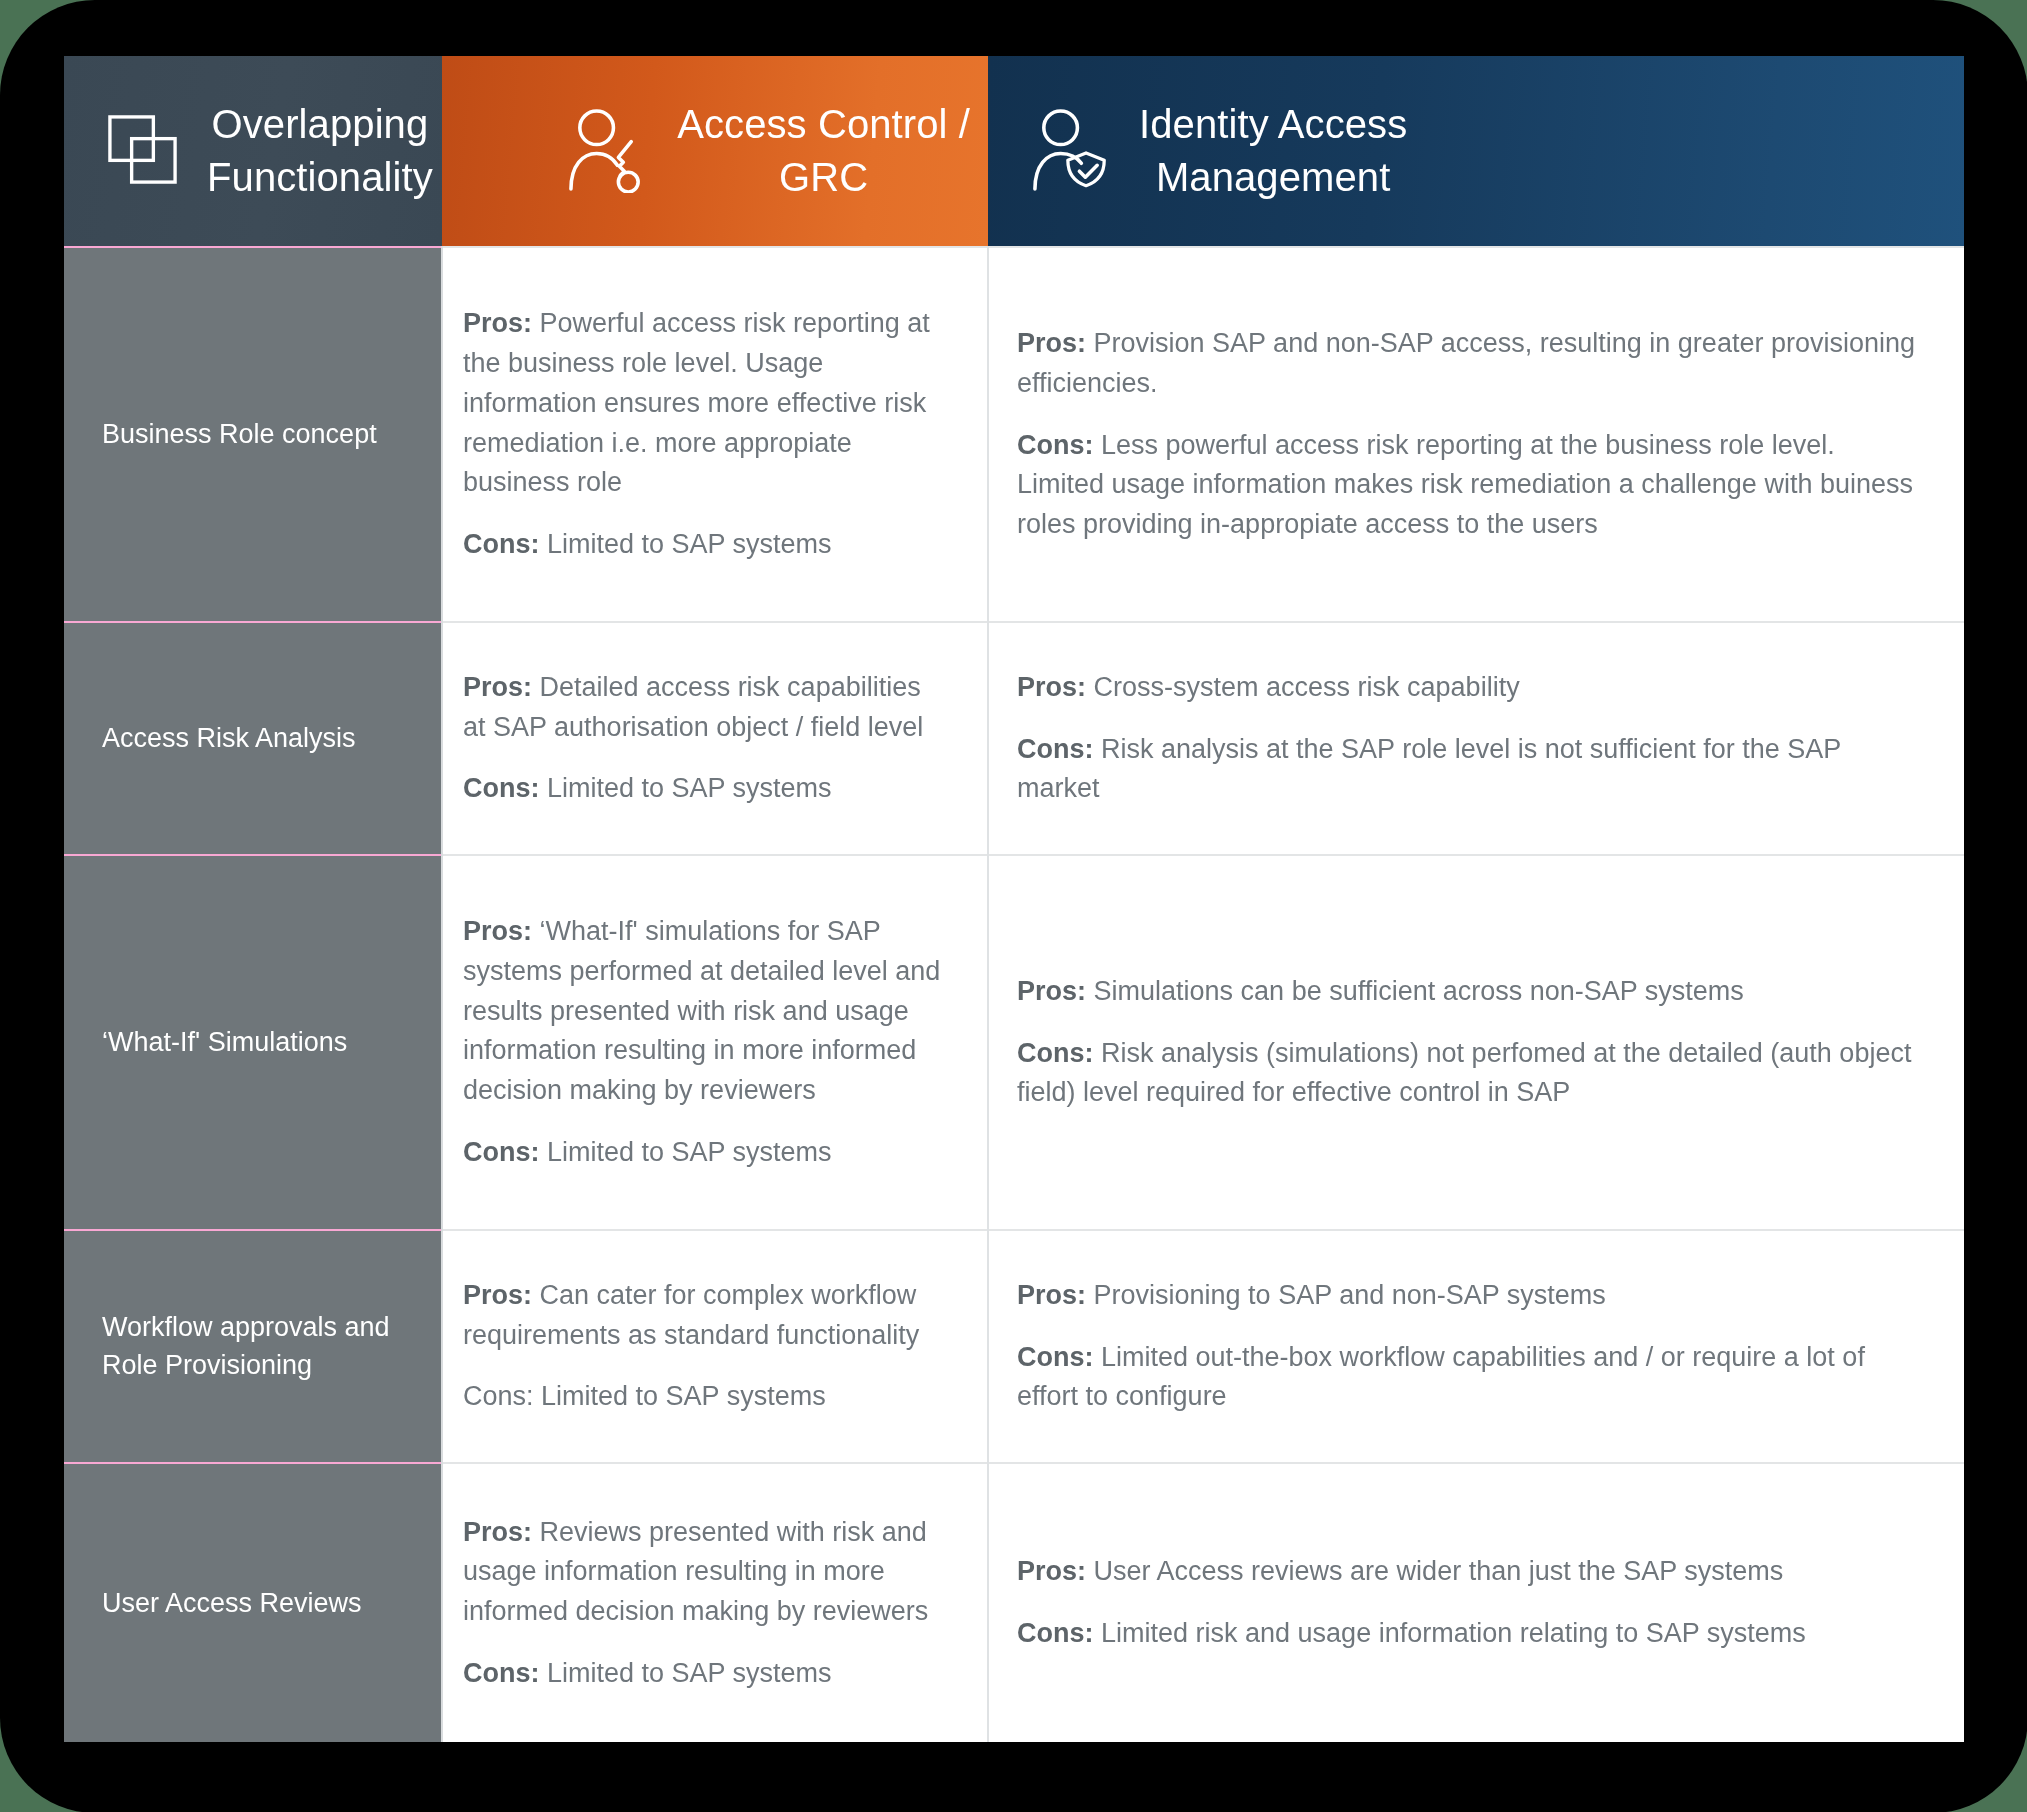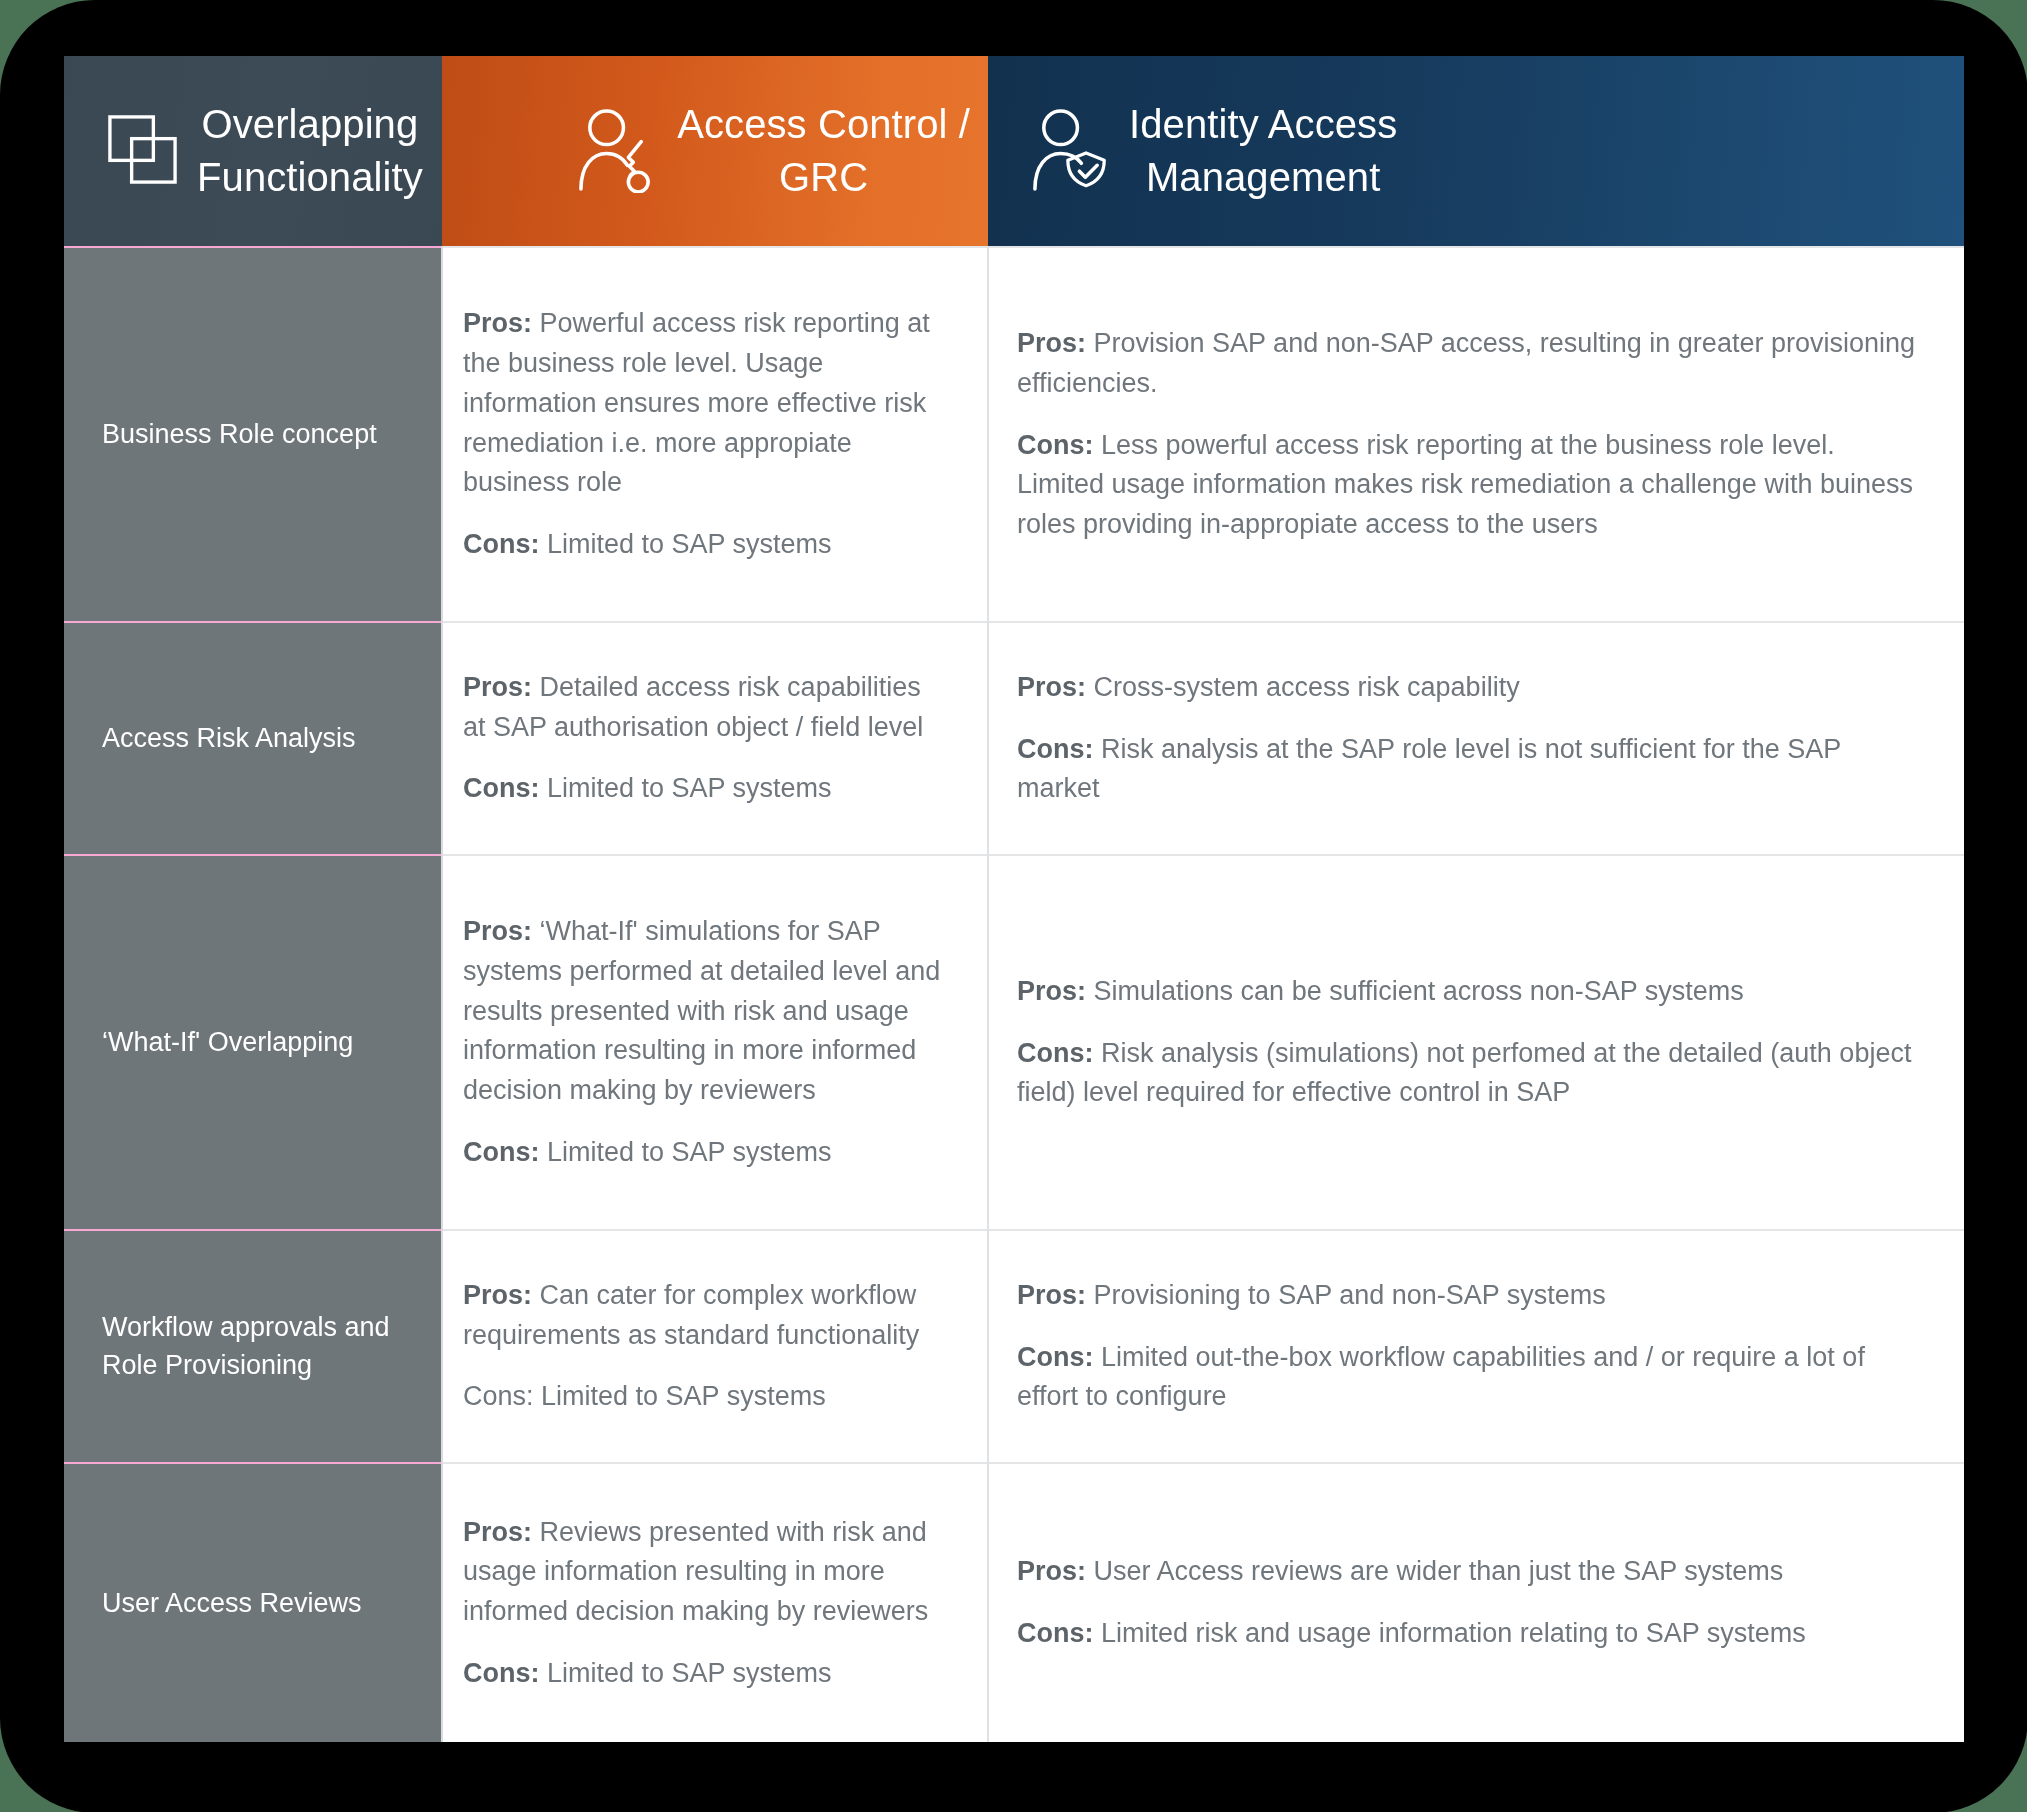--- a/index.html
+++ b/index.html
@@ -36,21 +36,21 @@
   
   .hdr {
     height: 190px;
     padding: 0;
     vertical-align: middle;
     border: 0;
   }
   .hdr-inner {
     display: flex;
     align-items: center;
-    gap: 16px;
+    gap: 26px;
     padding-left: 40px;
     padding-right: 18px;
     height: 190px;
     box-sizing: border-box;
   }
   .hdr-slate { background: linear-gradient(100deg, #3a4854 0%, #3d4b57 55%, #3a4854 100%); }
   .hdr-orange { background: linear-gradient(95deg, #bf4c16 0%, #d2591b 38%, #e36f29 78%, #e7742c 100%); justify-content: flex-end; }
   .hdr-blue   { background: linear-gradient(95deg, #12314f 0%, #163a5c 40%, #1d4a72 80%, #1f517c 100%); }
 
   .hdr-title {
@@ -164,21 +164,21 @@
           <td class="body-cell pad-in">
             <p><b>Pros:</b><span> Detailed access risk capabilities at SAP authorisation object / field level</span></p>
             <p><b>Cons:</b><span> Limited to SAP systems</span></p>
           </td>
           <td class="body-cell last pad-in">
             <p><b>Pros:</b><span> Cross-system access risk capability</span></p>
             <p><b>Cons:</b><span> Risk analysis at the SAP role level is not sufficient for the SAP market</span></p>
           </td>
         </tr>
         <tr>
-          <td class="lbl-cell">‘What-If' Overlapping</td>
+          <td class="lbl-cell">‘What-If' Simulations</td>
           <td class="body-cell">
             <p><b>Pros:</b><span> ‘What-If' simulations for SAP systems performed at detailed level and results presented with risk and usage information resulting in more informed decision making by reviewers</span></p>
             <p><b>Cons:</b><span> Limited to SAP systems</span></p>
           </td>
           <td class="body-cell last">
             <p><b>Pros:</b><span> Simulations can be sufficient across non-SAP systems</span></p>
             <p><b>Cons:</b><span> Risk analysis (simulations) not perfomed at the detailed (auth object field) level required for effective control in SAP</span></p>
           </td>
         </tr>
         <tr>

